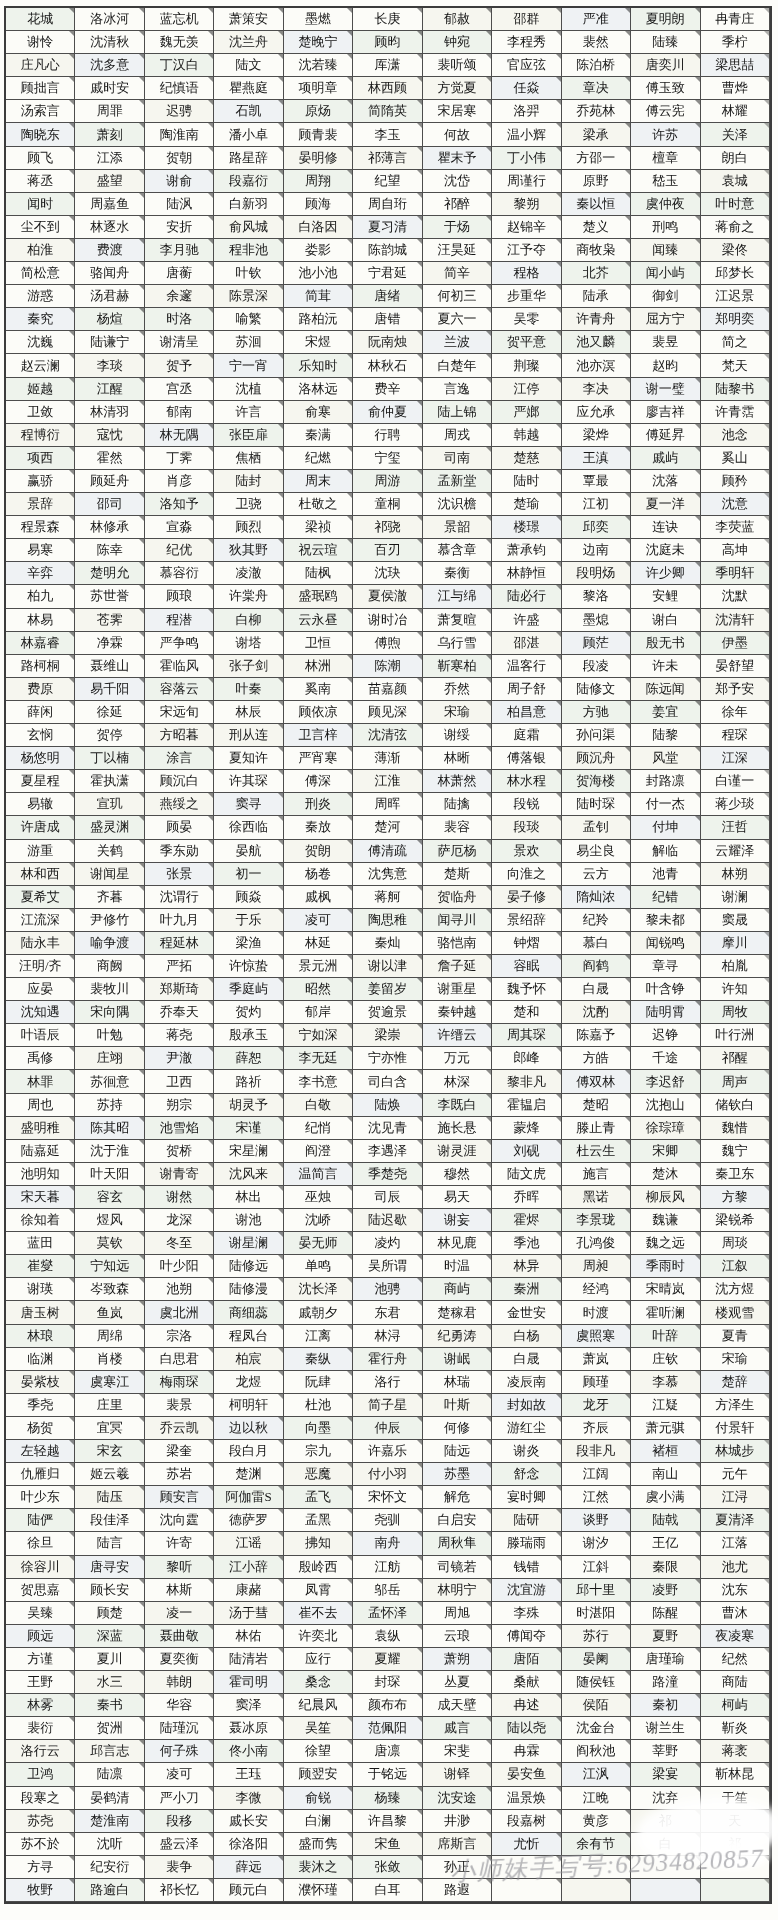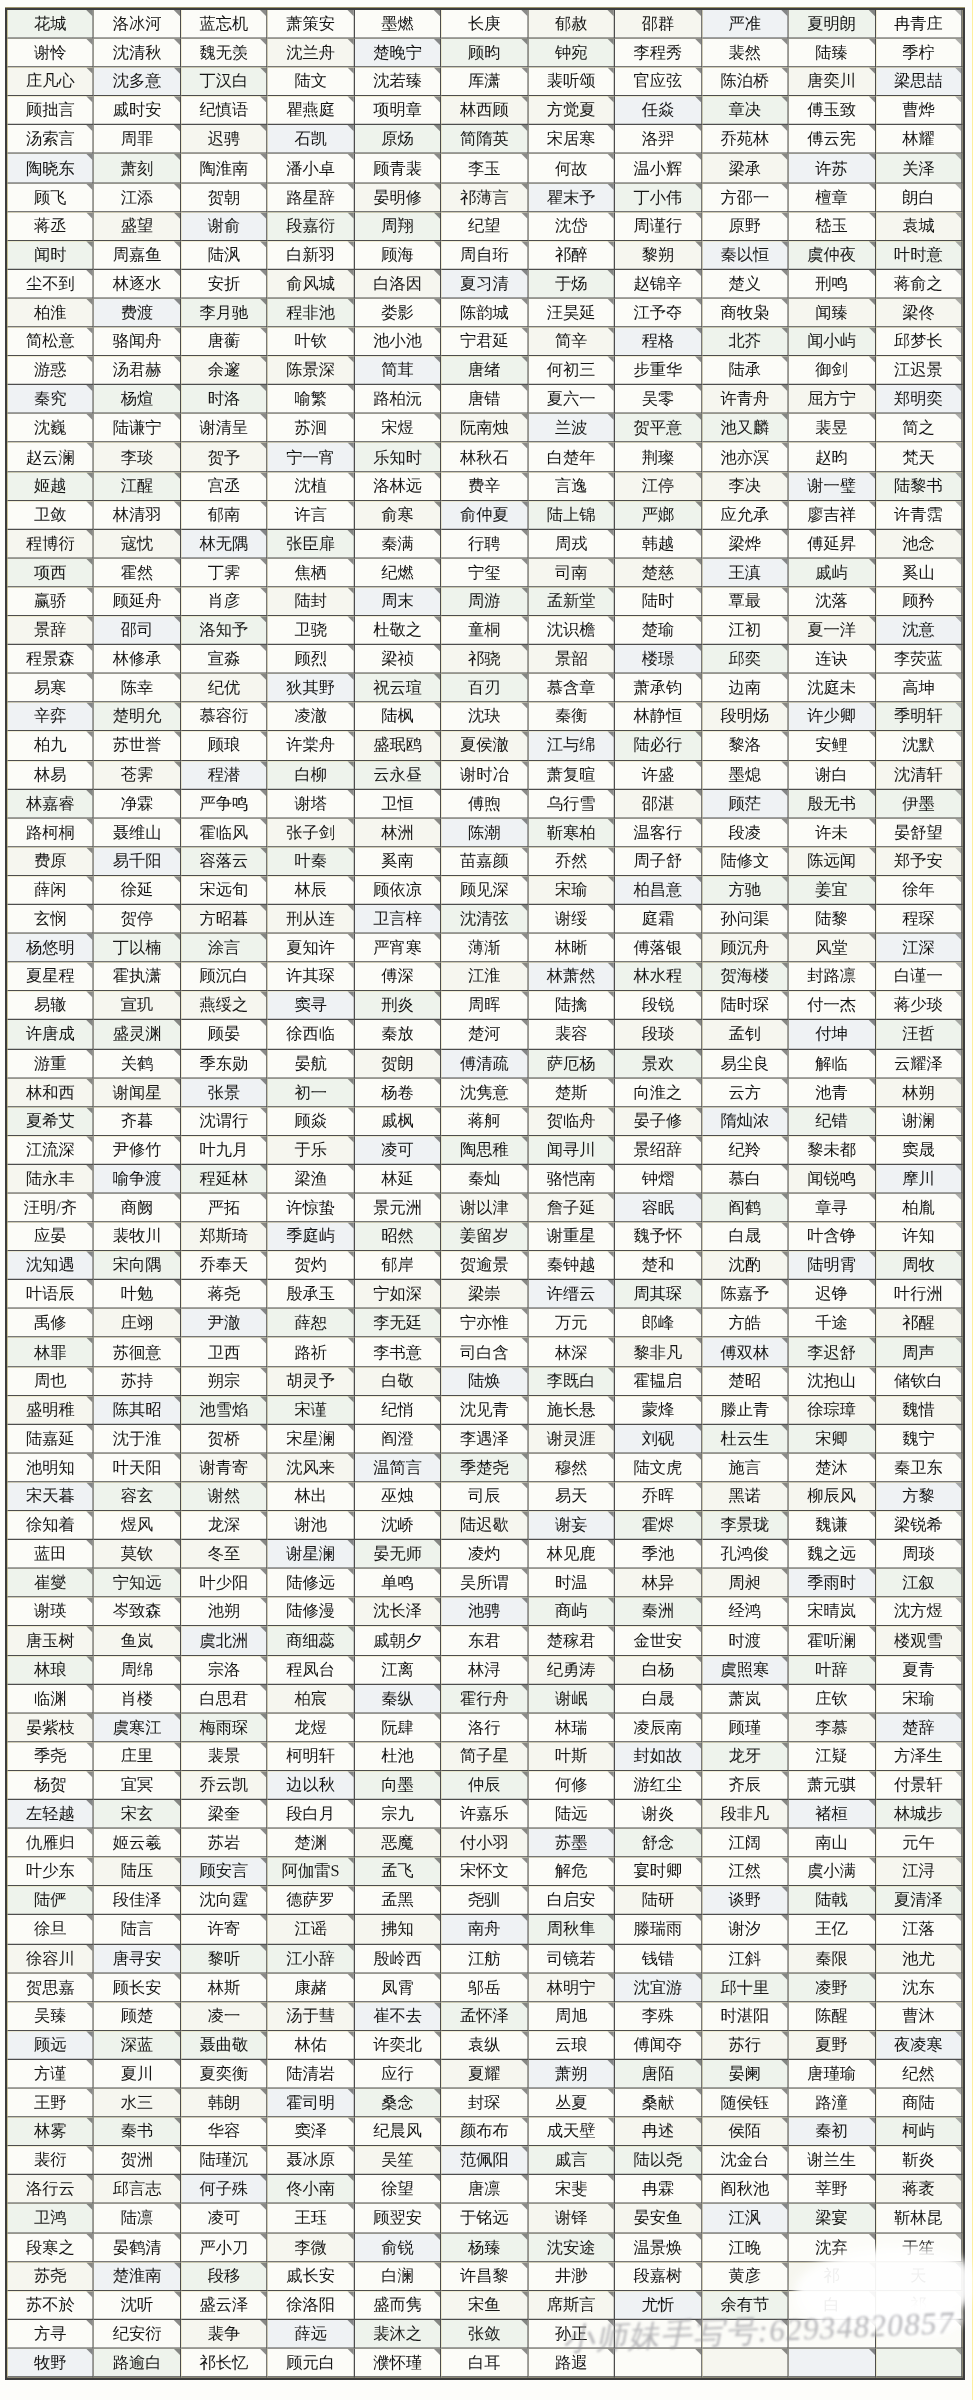--- a/index.html
+++ b/index.html
@@ -6,21 +6,21 @@
   body{
     width:778px;height:1920px;
     background:#fdfdfa;
     font-family:"Liberation Serif","DejaVu Serif",serif;
     position:relative;overflow:hidden;
   }
   .table-wrap{
     position:absolute;left:4px;top:6px;
     width:768px;height:1898px;
     border:2px solid #3c3c3c;
-    background:#fde047;
+    background:#fef9c3;
     box-sizing:border-box;
   }
   .grid{
     display:grid;
     grid-template-columns:repeat(11,1fr);
     grid-template-rows:repeat(82,1fr);
     width:100%;height:100%;
   }
   .cell{
     position:relative;

